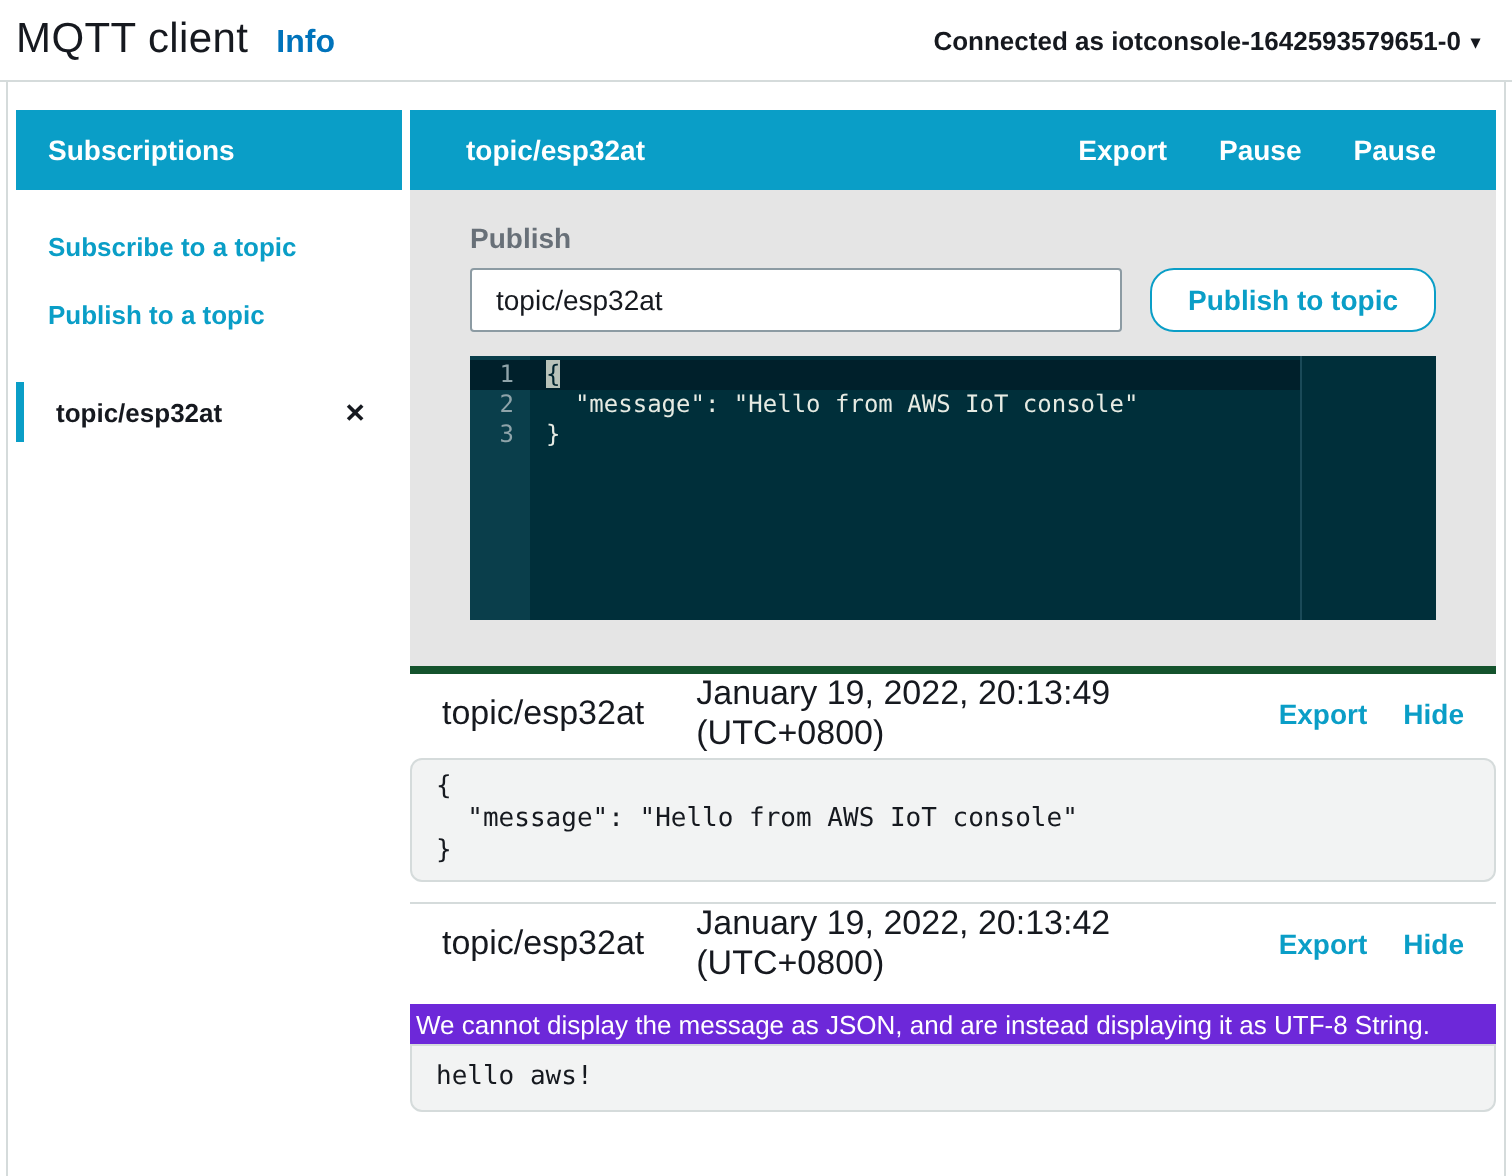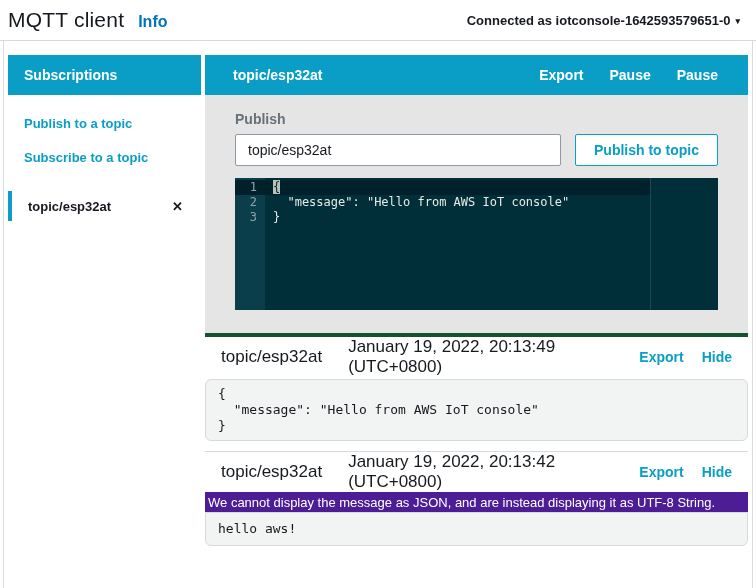--- a/index.html
+++ b/index.html
@@ -40,21 +40,21 @@
   .bar-action { cursor:pointer; }
 
   
   .publish { background:#e5e5e5; padding:16px 30px 23px 30px; border-bottom:4px solid #14532d; flex:none; }
   .publish-label { color:#687078; font-weight:bold; font-size:14px; margin-bottom:7px; }
   .publish-desc { font-size:14px; margin-bottom:20px; }
   .pub-row { display:flex; }
   .topic-input { flex:1; height:32px; border:1px solid #8c9ba3; border-radius:2px; background:#fff;
                  padding:0 12px; font-size:14px; color:#16191f; font-family:"Liberation Sans", sans-serif; }
   .pub-btn { margin-left:14px; height:32px; padding:0 18px; background:#fff; border:1px solid #0a9ec7;
-             border-radius:2px; color:#0a9ec7; font-weight:bold; font-size:14px;
+             border-radius:12px; color:#0a9ec7; font-weight:bold; font-size:14px;
              font-family:"Liberation Sans", sans-serif; cursor:pointer; }
 
   
   .editor { margin-top:12px; height:132px; background:#002f3a; position:relative; overflow:hidden;
             font-family:"DejaVu Sans Mono", monospace; font-size:12px; line-height:15px; }
   .editor-gutter-bg { position:absolute; left:0; top:0; bottom:0; width:30px; background:#0a3e4b; }
   .print-margin { position:absolute; left:86%; top:0; bottom:0; width:1px; background:#1a4a58; }
   .active-line-bg { position:absolute; left:0; top:2px; height:15px; width:86%; background:#00202b; }
   .editor-lines { position:relative; padding-top:2px; }
   .code-line { display:flex; }
@@ -66,21 +66,21 @@
   .messages { background:#fff; flex:1; overflow:hidden; }
   .msg-head { height:40px; display:flex; align-items:center; padding:0 16px; }
   .msg-topic { font-size:17px; }
   .msg-time { font-size:17px; margin-left:26px; }
   .msg-links { margin-left:auto; display:flex; gap:18px; }
   .msg-link { color:#0a9ec7; font-weight:bold; font-size:14px; cursor:pointer; }
   .payload-box { margin:2px 0 10px 0; border:1px solid #d5dbdb; border-radius:6px; background:#f2f3f3;
                  padding:6px 12px; font-family:"DejaVu Sans Mono", monospace; font-size:13px; line-height:16px; }
   .payload-line { white-space:pre; }
   .msg-divider { border-top:1px solid #d5dbdb; }
-  .warn-banner { height:20px; background:#4c1d95; color:#fff; font-size:13px;
+  .warn-banner { margin-top:10px; height:20px; background:#6d28d9; color:#fff; font-size:13px;
                  display:flex; align-items:center; padding-left:3px; }
   .payload-box.under-banner { margin-top:0; border-radius:0 0 6px 6px; padding:8px 12px; }
 </style>
 </head>
 <body>
 
 <div class="app-header">
   <div class="page-title">MQTT client</div>
   <div class="info-link">Info</div>
   <div class="conn-status">
@@ -89,22 +89,22 @@
   </div>
 </div>
 
 <div class="card">
 
   <div class="sidebar">
     <div class="teal-bar">
       <span>Subscriptions</span>
     </div>
     <div class="side-links">
+      <div class="side-link">Subscribe to a topic</div>
       <div class="side-link">Publish to a topic</div>
-      <div class="side-link">Subscribe to a topic</div>
     </div>
     <div class="sub-item">
       <div class="sub-marker"></div>
       <div class="sub-label">topic/esp32at</div>
       <div class="sub-close">✕</div>
     </div>
   </div>
 
   <div class="main">
 

